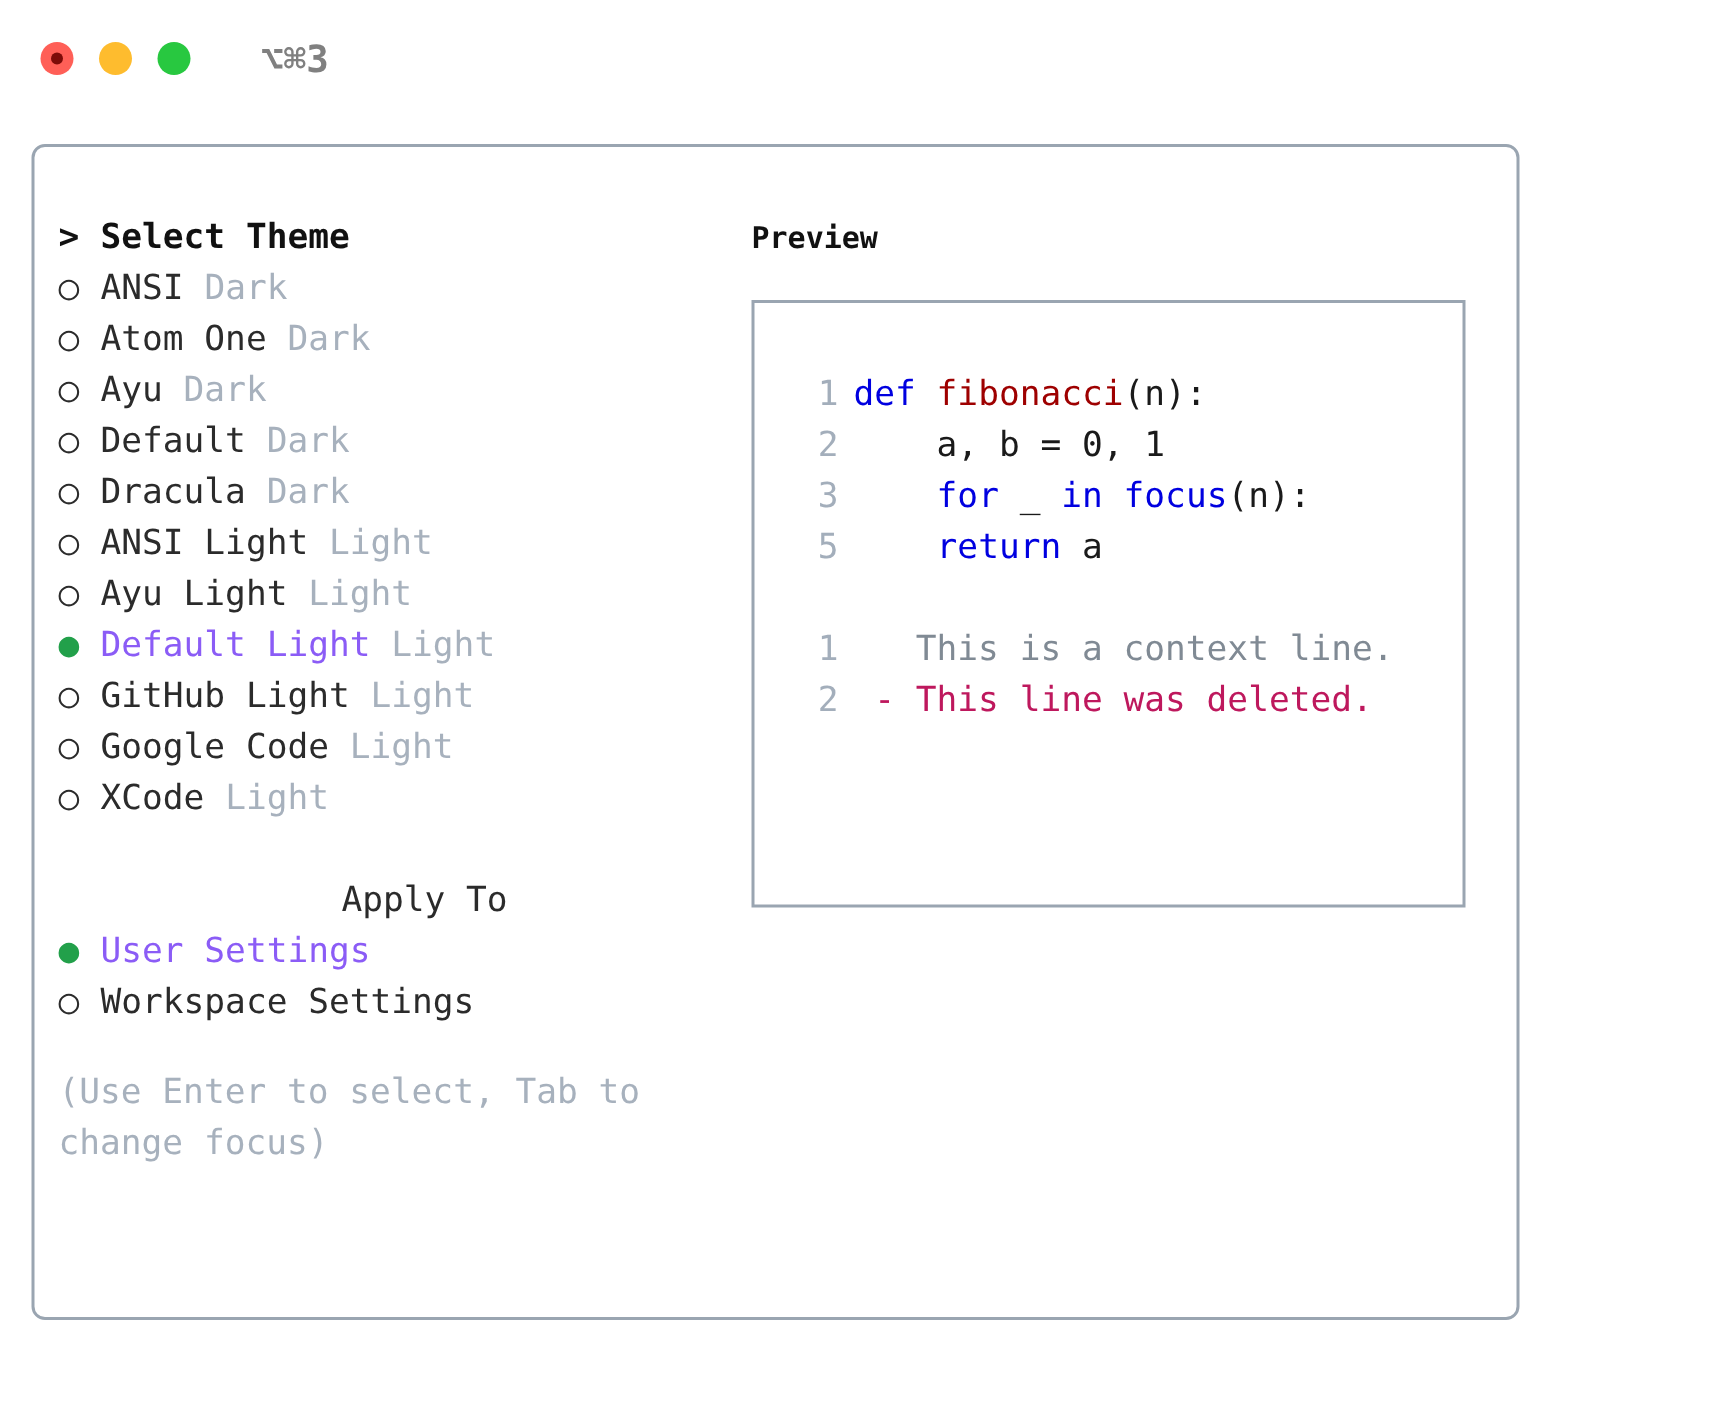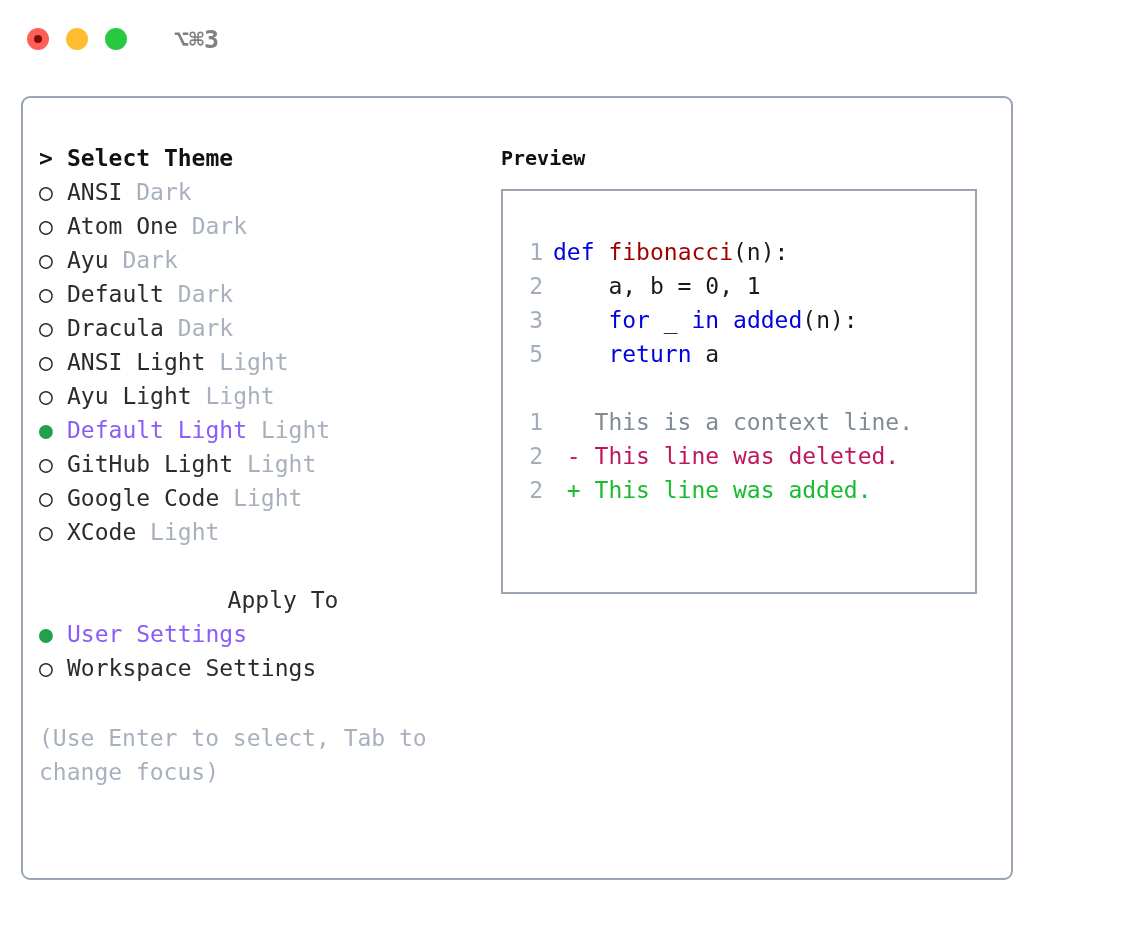--- a/index.html
+++ b/index.html
@@ -122,21 +122,21 @@
   }
 
   .spacer { height: 34px; }
 
   .apply-header {
     padding-left: 28px;
     text-align: center;
   }
 
   .hint {
-    margin-top: 36px;
+    margin-top: 26px;
     font-size: 23px;
     line-height: 34px;
     color: #a7b1bd;
     width: 410px;
     white-space: normal;
   }
 
   
   .right {
     position: absolute;
@@ -146,27 +146,27 @@
   }
 
   .preview-title {
     font-size: 20px;
     font-weight: bold;
     color: #111111;
     line-height: 34px;
   }
 
   .preview-box {
-    margin-top: 14px;
+    margin-top: 25px;
     width: 476px;
     height: 405px;
     border: 2px solid #9aa5b1;
     box-sizing: border-box;
     background: #ffffff;
-    padding: 44px 0 0 16px;
+    padding: 44px 0 0 32px;
   }
 
   .code-line {
     font-size: 23px;
     line-height: 34px;
     white-space: pre;
   }
 
   .ln {
     color: #a3aebb;
@@ -233,27 +233,26 @@
         <div class="hint">(Use Enter to select, Tab to change focus)</div>
       </div>
 
       <div class="right">
         <div class="preview-title">Preview</div>
 
         <div class="preview-box">
           <div id="code-block">
               <div class="code-line"><span class="ln">1</span><span class="kw">def </span><span class="fn">fibonacci</span><span class="plain">(n):</span></div>
               <div class="code-line"><span class="ln">2</span><span class="plain">    a, b = 0, 1</span></div>
-              <div class="code-line"><span class="ln">3</span><span class="plain">    </span><span class="kw">for</span><span class="plain"> _ </span><span class="kw">in</span><span class="plain"> </span><span class="kw">added</span><span class="plain">(n):</span></div>
+              <div class="code-line"><span class="ln">3</span><span class="plain">    </span><span class="kw">for</span><span class="plain"> _ </span><span class="kw">in</span><span class="plain"> </span><span class="kw">focus</span><span class="plain">(n):</span></div>
               <div class="code-line"><span class="ln">5</span><span class="plain">    </span><span class="kw">return</span><span class="plain"> a</span></div>
             </div>
           <div class="diff-gap"></div>
           <div id="diff-block">
               <div class="code-line"><span class="ln">1</span><span class="ctx">   This is a context line.</span></div>
               <div class="code-line"><span class="ln">2</span><span class="del"> - This line was deleted.</span></div>
-              <div class="code-line"><span class="ln">2</span><span class="add"> + This line was added.</span></div>
             </div>
         </div>
       </div>
 
     </div>
   </div>
 </div>
 
 </body></html>

